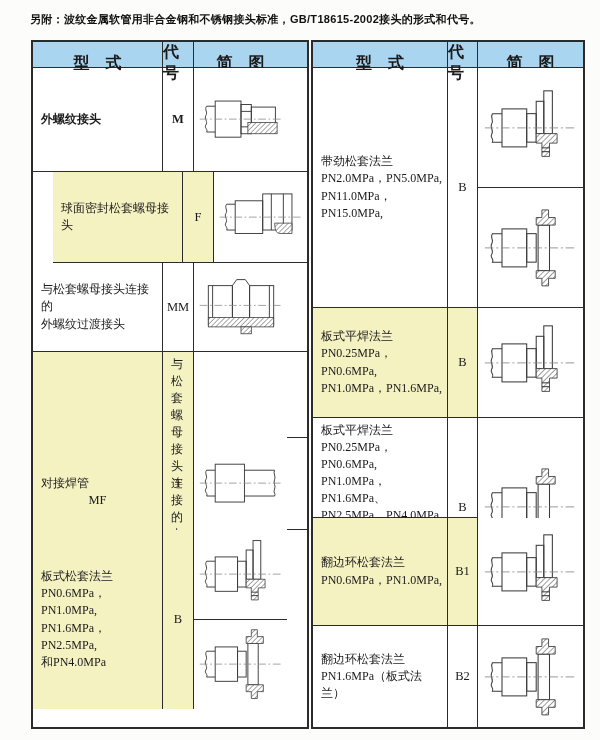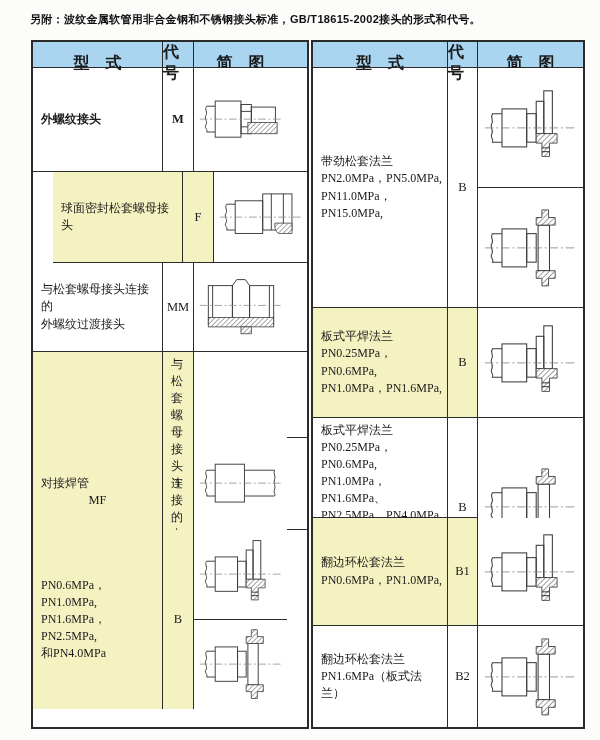--- a/index.html
+++ b/index.html
@@ -165,20 +165,21 @@
                   <path d="M20 27 L10 27 C7 31 12 34 9 38 C7 42 12 45 9 49 C7 52 12 54 10 57 L20 57" stroke="#3a3a3a" stroke-width="1.1" fill="none"></path>
                   <rect x="20" y="20" width="34" height="44" stroke="#3a3a3a" stroke-width="1.1" fill="none"></rect>
                   <path d="M54 27 L89 27 C87 31 91 34 89 38 C87 42 91 45 89 49 C87 53 91 55 89 57 L54 57" stroke="#3a3a3a" stroke-width="1.1" fill="none"></path>
                   <path d="M2 42 H98" stroke="#888" stroke-width="0.9" stroke-dasharray="9 3 2 3" fill="none"></path>
                 </svg>
               </div>
             </div>
           </div>
           <div class="trow cols-left" style="height: 179px;">
             <div class="cell type-cell hl">
+              <div>板式松套法兰</div>
               <div>PN0.6MPa，PN1.0MPa,</div>
               <div>PN1.6MPa，PN2.5MPa,</div>
               <div>和PN4.0MPa</div>
             </div>
             <div class="cell code-cell hl">B</div>
             <div class="cell sketch-cell">
               <div class="diagram">
                 <svg viewBox="0 0 100 84" xmlns="http://www.w3.org/2000/svg">
                   <defs>
                     <pattern id="h5" width="4" height="4" patternUnits="userSpaceOnUse" patternTransform="rotate(45)">

